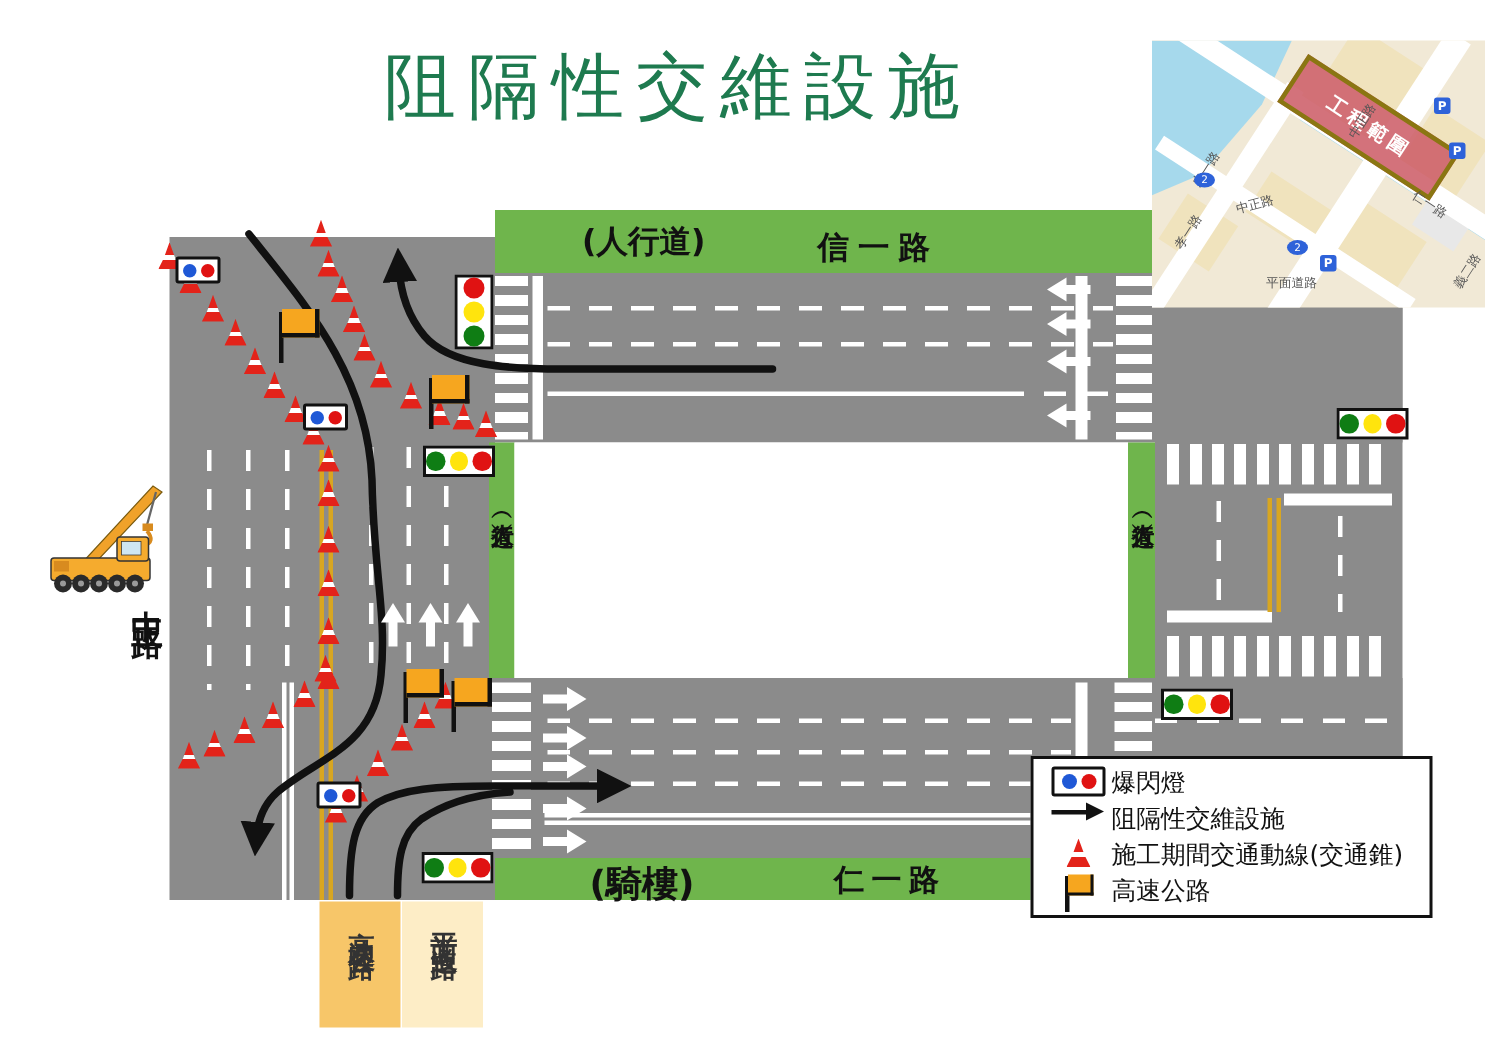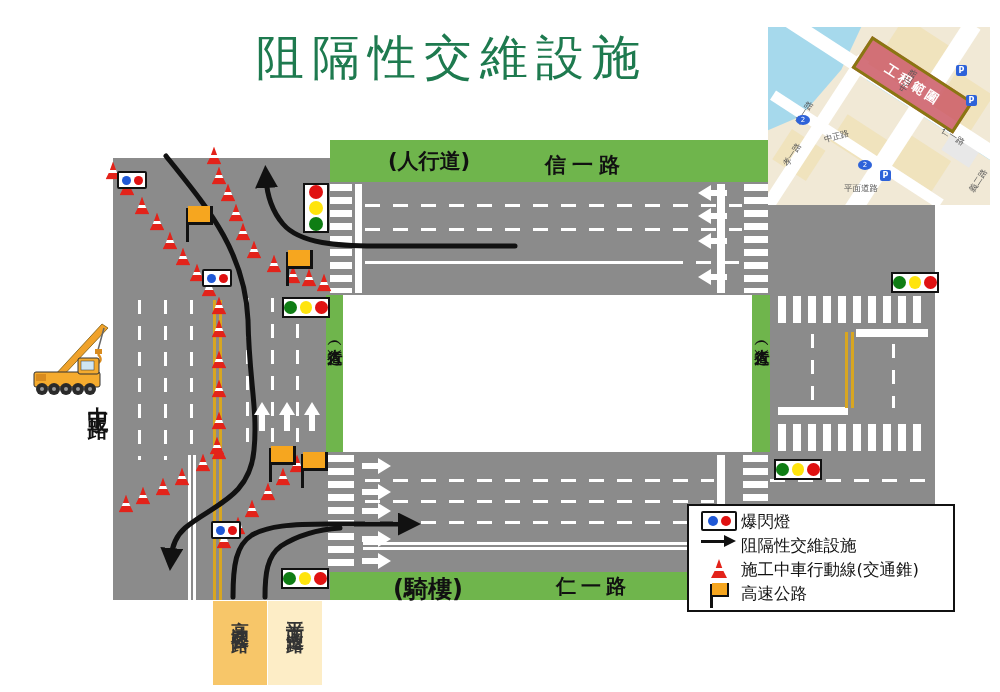--- a/index.html
+++ b/index.html
@@ -356,21 +356,21 @@
             <span class="sh"></span>
             <span class="hd"></span>
           </span>
         </span>
       <span class="lg-label">阻隔性交維設施</span>
     </div>
     <div class="lg-row">
       <span class="lg-icon">
           <span class="lg-cone"></span>
         </span>
-      <span class="lg-label">施工中車行動線(交通錐)</span>
+      <span class="lg-label">施工期間交通動線(交通錐)</span>
     </div>
     <div class="lg-row">
       <span class="lg-icon">
           <span class="lg-flag">
             <span class="pole"></span>
             <span class="cloth"></span>
           </span>
         </span>
       <span class="lg-label">高速公路</span>
     </div>

